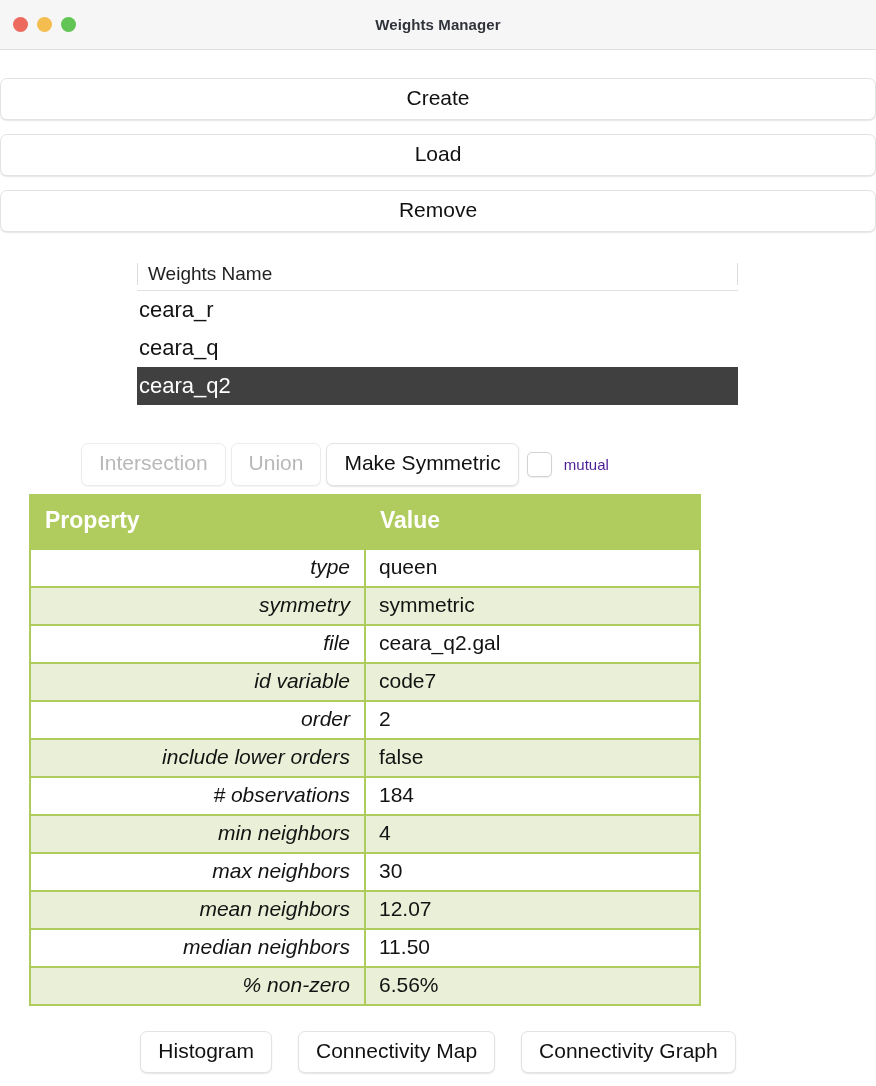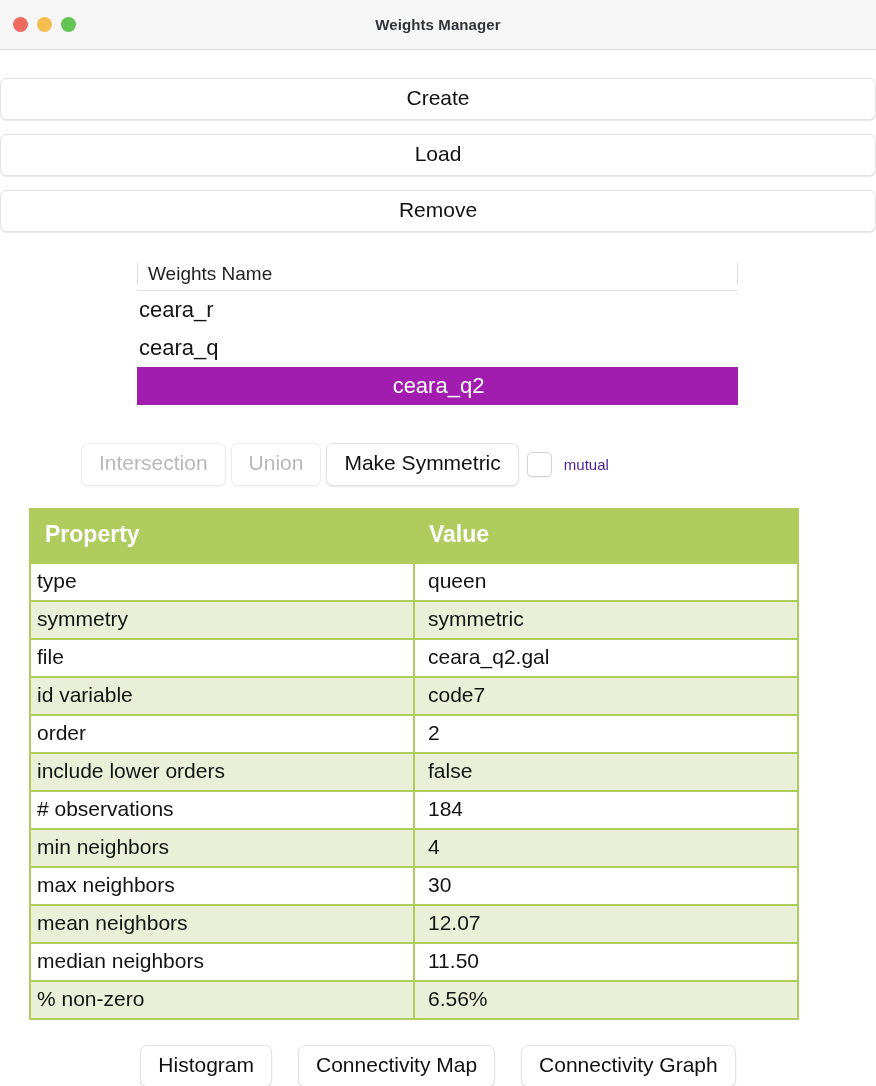--- a/index.html
+++ b/index.html
@@ -114,23 +114,22 @@
   .list-row {
     height: 38px;
     line-height: 38px;
     font-size: 22px;
     color: #131313;
     padding-left: 2px;
     cursor: default;
     white-space: nowrap;
   }
   .list-row.selected {
-    background: #a21caf;
+    background: #404040;
     color: #ffffff;
-    text-align: center;
   }
 
   
   .toolbar-sym {
     display: flex;
     align-items: center;
     gap: 5px;
     margin-top: 38px;
     padding-left: 81px;
   }
@@ -150,22 +149,22 @@
     box-sizing: border-box;
     cursor: pointer;
   }
   .checkbox-label {
     font-size: 15px;
     color: #4c1d95;
   }
 
   
   .prop-table {
-    margin: 22px 0 0 29px;
-    width: 770px;
+    margin: 8px 0 0 29px;
+    width: 672px;
     border-collapse: collapse;
     table-layout: fixed;
   }
   .prop-table th,
   .prop-table td {
     border: 2px solid #aecc5b;
     font-size: 21px;
     height: 38px;
     box-sizing: border-box;
   }
@@ -177,22 +176,24 @@
     padding: 4px 0 6px 14px;
     height: 54px;
     font-size: 23px;
     border-color: #b0cc5e;
     border-bottom-color: #aecc5b;
   }
   .prop-table thead th.th-value {
     border-left: 2px solid #ffffff;
   }
   .prop-table td.cell-prop {
+    text-align: right;
     padding: 2px 14px 4px 6px;
     color: #131313;
+    font-style: italic;
   }
   .prop-table td.cell-val {
     text-align: left;
     padding: 2px 16px 4px 13px;
     color: #131313;
   }
   .prop-table tr.odd td  { background: #ffffff; }
   .prop-table tr.even td { background: #e9f0d7; }
 
   

